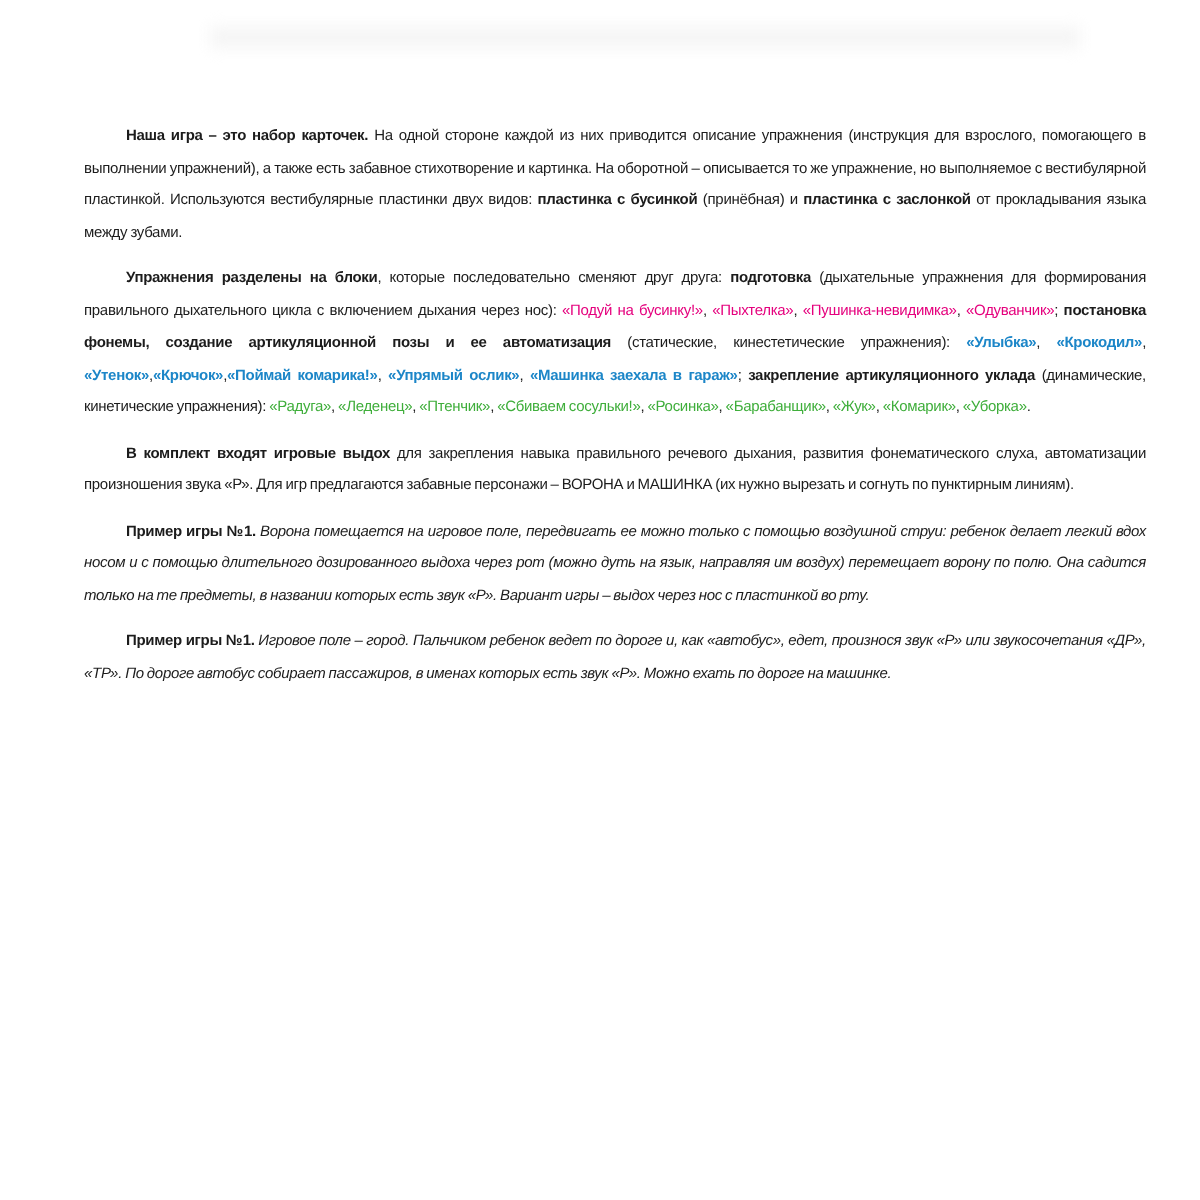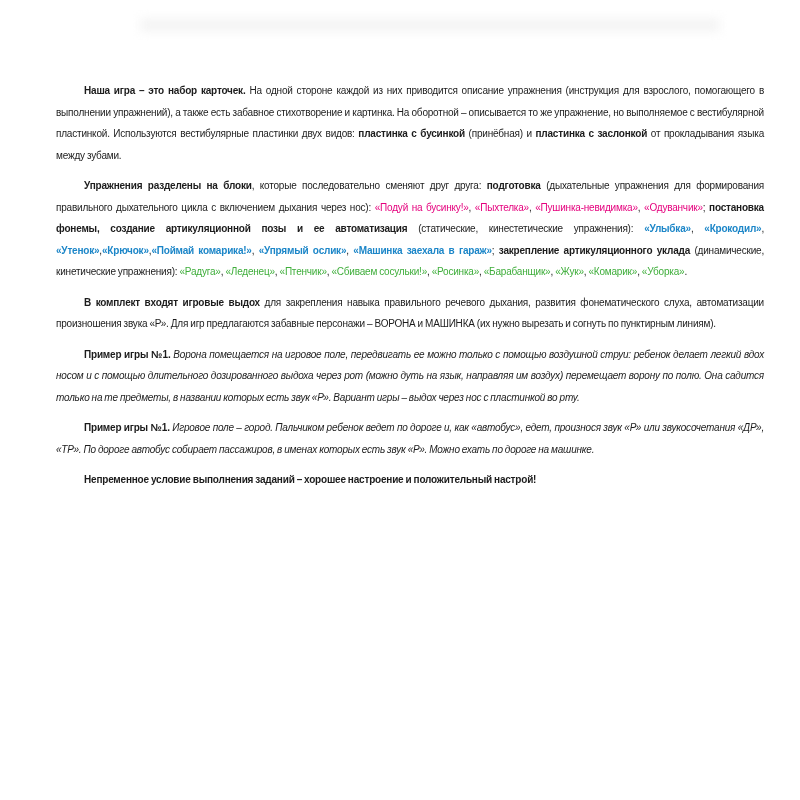--- a/index.html
+++ b/index.html
@@ -49,15 +49,14 @@
 <body>
 
 <div class="page" style="background: rgb(255, 255, 255);">
   <div class="scan-noise"></div>
   <div>
       <p class="para"><span class="seg-bold">Наша игра – это набор карточек.</span><span class="seg-normal"> На одной стороне каждой из них приводится описание упражнения (инструкция для взрослого, помогающего в выполнении упражнений), а также есть забавное стихотворение и картинка. На оборотной – описывается то же упражнение, но выполняемое с вестибулярной пластинкой. Используются вестибулярные пластинки двух видов: </span><span class="seg-bold">пластинка с бусинкой</span><span class="seg-normal"> (принёбная) и </span><span class="seg-bold">пластинка с заслонкой</span><span class="seg-normal"> от прокладывания языка между зубами.</span></p>
       <p class="para"><span class="seg-bold">Упражнения разделены на блоки</span><span class="seg-normal">, которые последовательно сменяют друг друга: </span><span class="seg-bold">подготовка</span><span class="seg-normal"> (дыхательные упражнения для формирования правильного дыхательного цикла с включением дыхания через нос): </span><span class="seg-magenta">«Подуй на бусинку!»</span><span class="seg-normal">, </span><span class="seg-magenta">«Пыхтелка»</span><span class="seg-normal">, </span><span class="seg-magenta">«Пушинка-невидимка»</span><span class="seg-normal">, </span><span class="seg-magenta">«Одуванчик»</span><span class="seg-normal">; </span><span class="seg-bold">постановка фонемы, создание артикуляционной позы и ее автоматизация</span><span class="seg-normal"> (статические, кинестетические упражнения): </span><span class="seg-blue">«Улыбка»</span><span class="seg-normal">, </span><span class="seg-blue">«Крокодил»</span><span class="seg-normal">, </span><span class="seg-blue">«Утенок»</span><span class="seg-normal">,</span><span class="seg-blue">«Крючок»</span><span class="seg-normal">,</span><span class="seg-blue">«Поймай комарика!»</span><span class="seg-normal">, </span><span class="seg-blue">«Упрямый ослик»</span><span class="seg-normal">, </span><span class="seg-blue">«Машинка заехала в гараж»</span><span class="seg-normal">; </span><span class="seg-bold">закрепление артикуляционного уклада</span><span class="seg-normal"> (динамические, кинетические упражнения): </span><span class="seg-green">«Радуга»</span><span class="seg-normal">, </span><span class="seg-green">«Леденец»</span><span class="seg-normal">, </span><span class="seg-green">«Птенчик»</span><span class="seg-normal">, </span><span class="seg-green">«Сбиваем сосульки!»</span><span class="seg-normal">, </span><span class="seg-green">«Росинка»</span><span class="seg-normal">, </span><span class="seg-green">«Барабанщик»</span><span class="seg-normal">, </span><span class="seg-green">«Жук»</span><span class="seg-normal">, </span><span class="seg-green">«Комарик»</span><span class="seg-normal">, </span><span class="seg-green">«Уборка»</span><span class="seg-normal">.</span></p>
       <p class="para"><span class="seg-bold">В комплект входят игровые выдох</span><span class="seg-normal"> для закрепления навыка правильного речевого дыхания, развития фонематического слуха, автоматизации произношения звука «Р». Для игр предлагаются забавные персонажи – ВОРОНА и МАШИНКА (их нужно вырезать и согнуть по пунктирным линиям).</span></p>
       <p class="para"><span class="seg-bold-italic">Пример игры №1.</span><span class="seg-italic"> Ворона помещается на игровое поле, передвигать ее можно только с помощью воздушной струи: ребенок делает легкий вдох носом и с помощью длительного дозированного выдоха через рот (можно дуть на язык, направляя им воздух) перемещает ворону по полю. Она садится только на те предметы, в названии которых есть звук «Р». Вариант игры – выдох через нос с пластинкой во рту.</span></p>
       <p class="para"><span class="seg-bold-italic">Пример игры №1.</span><span class="seg-italic"> Игровое поле – город. Пальчиком ребенок ведет по дороге и, как «автобус», едет, произнося звук «Р» или звукосочетания «ДР», «ТР». По дороге автобус собирает пассажиров, в именах которых есть звук «Р». Можно ехать по дороге на машинке.</span></p>
-      <p class="para"><span class="seg-bold">Непременное условие выполнения заданий – хорошее настроение и положительный настрой!</span></p>
     </div>
 </div>
 
 </body></html>

